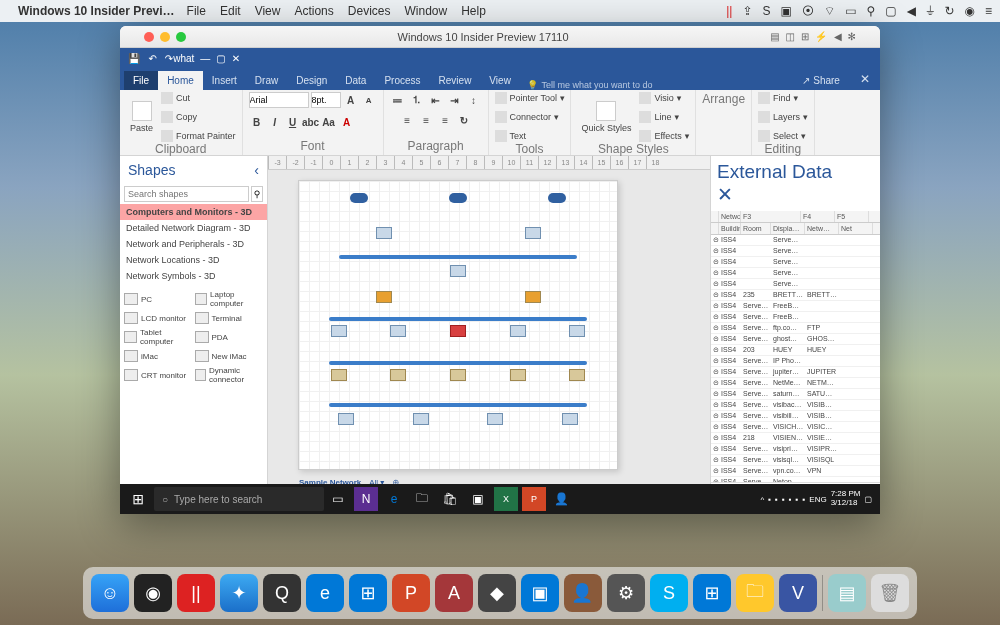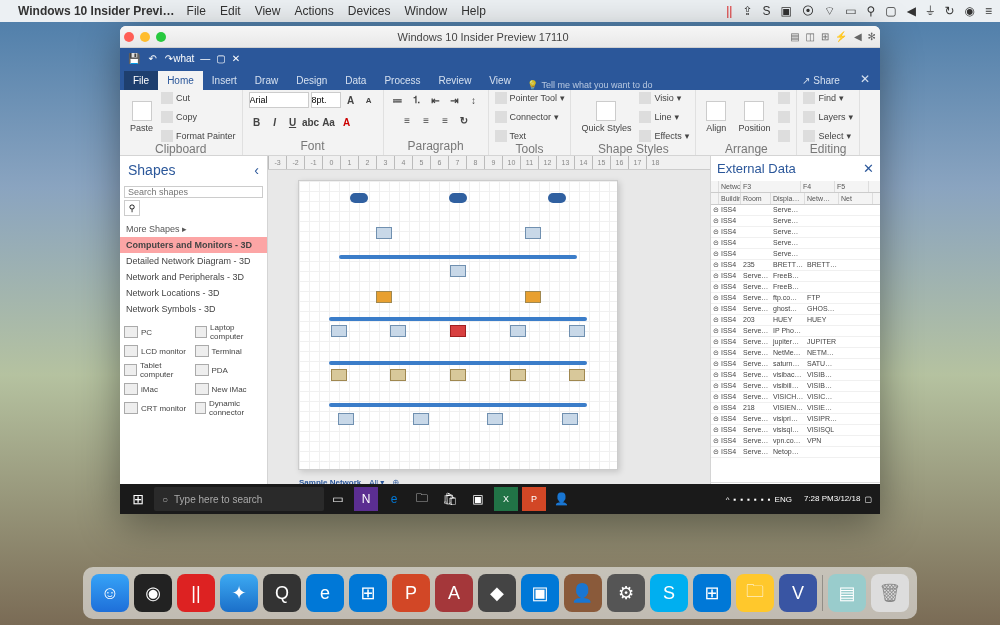--- a/index.html
+++ b/index.html
@@ -8,21 +8,21 @@
 
 .mac-menu { position: absolute; top: 0; left: 0; right: 0; height: 22px; background: rgba(250,250,250,0.92); display: flex; align-items: center; padding: 0 8px; font-size: 12px; color: #333; }
 .mac-menu .apple { font-size: 14px; margin-right: 10px; }
 .mac-menu .title { font-weight: 600; margin-right: 12px; }
 .mac-menu .mitem { margin-right: 14px; cursor: default; }
 .mac-menu .status { margin-left: auto; display: flex; gap: 10px; align-items: center; font-size: 11px; }
 .mac-menu .status span { font-size: 12px; }
 
 
 .vm-window { position: absolute; top: 26px; left: 120px; width: 760px; height: 488px; background: #fff; border-radius: 6px 6px 0 0; box-shadow: 0 10px 40px rgba(0,0,0,0.4); overflow: hidden; display: flex; flex-direction: column; }
-.vm-titlebar { height: 22px; background: linear-gradient(#f6f6f6,#e8e8e8); display: flex; align-items: center; padding: 0 4px; font-size: 11px; border-bottom: 1px solid #d0d0d0; }
+.vm-titlebar { height: 22px; background: linear-gradient(#f6f6f6,#e8e8e8); display: flex; align-items: center; padding: 0 24px; font-size: 11px; border-bottom: 1px solid #d0d0d0; }
 .vm-titlebar .dots { display: flex; gap: 6px; margin-right: 10px; }
 .vm-titlebar .dot { width: 10px; height: 10px; border-radius: 50%; }
 .vm-titlebar .dot.r { background: #ff5f56; } .vm-titlebar .dot.y { background: #ffbd2e; } .vm-titlebar .dot.g { background: #27c93f; }
 .vm-titlebar .ttl { flex: 1; text-align: center; color: #444; }
 .vm-titlebar .ctrls { display: flex; gap: 6px; font-size: 10px; color: #666; }
 
 
 .visio-docbar { height: 20px; background: #2b579a; color: #fff; display: flex; align-items: center; padding: 0 8px; font-size: 10px; }
 .visio-docbar .qa { display: flex; gap: 8px; }
 .visio-docbar .doc-title { flex: 1; text-align: center; }
@@ -51,21 +51,21 @@
 .ribbon select, .ribbon input { font-size: 9px; height: 16px; border: 1px solid #ccc; }
 .ribbon .fontbtns { display: flex; gap: 2px; margin-top: 2px; }
 .ribbon .fb { width: 16px; height: 16px; display: flex; align-items: center; justify-content: center; font-weight: bold; font-size: 10px; }
 
 
 .content { flex: 1; display: flex; overflow: hidden; }
 
 
 .shapes-panel { width: 148px; background: #fff; border-right: 1px solid #d4d4d4; display: flex; flex-direction: column; font-size: 9px; }
 .shapes-panel .hdr { color: #2b579a; font-size: 14px; padding: 6px 8px; display: flex; justify-content: space-between; align-items: center; }
-.shapes-panel .search-row { display: flex; padding: 2px 4px; gap: 2px; flex-direction: column; }
+.shapes-panel .search-row { display: flex; padding: 2px 4px; gap: 2px; }
 .shapes-panel .search-row input { flex: 1; font-size: 9px; height: 16px; border: 1px solid #ccc; padding: 0 3px; }
 .shapes-panel .search-row .mag { width: 16px; height: 16px; border: 1px solid #ccc; display: flex; align-items: center; justify-content: center; font-size: 9px; }
 .shapes-panel .more { padding: 6px 6px 3px; color: #555; }
 .shapes-panel .cat { padding: 3px 6px; color: #444; cursor: pointer; }
 .shapes-panel .cat.sel { background: #fca5a5; font-weight: 600; }
 .shapes-panel .shape-grid { padding: 6px 4px; display: grid; grid-template-columns: 1fr 1fr; gap: 4px 2px; }
 .shapes-panel .shape-item { display: flex; align-items: center; gap: 3px; font-size: 8px; color: #444; }
 .shapes-panel .shape-item .sic { width: 14px; height: 12px; background: #eee; border: 1px solid #aaa; }
 
 
@@ -77,21 +77,21 @@
 .canvas .bar { height: 4px; background: #3b7dc9; border-radius: 2px; }
 .canvas .node { width: 22px; height: 18px; display: flex; flex-direction: column; align-items: center; font-size: 5px; color: #555; }
 .canvas .node .box { width: 16px; height: 12px; background: #d8c89a; border: 1px solid #a08850; }
 .canvas .node .box.server { background: #c8d8e8; border-color: #7090b0; }
 .canvas .node .box.red { background: #d84040; border-color: #a02020; }
 .canvas .node .box.cloud { background: #3060a0; border-radius: 6px; border: none; width: 18px; height: 10px; }
 .canvas .tabs-btm { position: absolute; bottom: -18px; left: 0; font-size: 8px; color: #2b579a; display: flex; gap: 8px; }
 
 
 .ext-panel { width: 170px; background: #fff; border-left: 1px solid #d4d4d4; display: flex; flex-direction: column; font-size: 8px; }
-.ext-panel .hdr { color: #2b579a; font-size: 13px; padding: 5px 6px; display: flex; justify-content: space-between; }
+.ext-panel .hdr { color: #2b579a; font-size: 19px; padding: 5px 6px; display: flex; justify-content: space-between; flex-direction: column; }
 .ext-panel .cols { display: flex; border-bottom: 1px solid #ccc; font-size: 7px; color: #555; background: #f4f4f4; }
 .ext-panel .cols div { padding: 2px 2px; border-right: 1px solid #ddd; overflow: hidden; white-space: nowrap; }
 .ext-panel .rows { flex: 1; overflow: hidden; }
 .ext-panel .drow { display: flex; font-size: 7px; color: #444; border-bottom: 1px solid #f0f0f0; }
 .ext-panel .drow div { padding: 1px 2px; overflow: hidden; white-space: nowrap; }
 .ext-panel .c0 { width: 8px; } .ext-panel .c1 { width: 22px; } .ext-panel .c2 { width: 30px; } .ext-panel .c3 { width: 34px; } .ext-panel .c4 { width: 34px; } .ext-panel .c5 { width: 34px; }
 .ext-panel .sheet-tab { padding: 2px 6px; font-size: 8px; border-top: 1px solid #ddd; display: flex; gap: 6px; }
 
 
 .statusbar { height: 18px; background: #2b579a; color: #fff; font-size: 9px; display: flex; align-items: center; padding: 0 6px; gap: 10px; }
@@ -99,21 +99,21 @@
 .statusbar .zoom { display: flex; align-items: center; gap: 4px; }
 .statusbar .zoom .slider { width: 60px; height: 3px; background: #6a8bc0; position: relative; }
 .statusbar .zoom .slider::after { content:''; position: absolute; left: 20px; top: -3px; width: 8px; height: 8px; background: #fff; border-radius: 2px; }
 
 
 .win-taskbar { position: absolute; bottom: 0; left: 0; right: 0; height: 30px; background: #1a1a1a; display: flex; align-items: center; padding: 0 2px; }
 .win-taskbar .start { width: 32px; height: 28px; display: flex; align-items: center; justify-content: center; color: #fff; font-size: 14px; }
 .win-taskbar .search { background: #2a2a2a; height: 24px; width: 170px; display: flex; align-items: center; padding: 0 8px; color: #aaa; font-size: 10px; gap: 6px; border-radius: 2px; }
 .win-taskbar .tico { width: 24px; height: 24px; margin: 0 2px; display: flex; align-items: center; justify-content: center; font-size: 12px; color: #fff; }
 .win-taskbar .tray { margin-left: auto; display: flex; align-items: center; gap: 4px; color: #fff; font-size: 8px; padding-right: 6px; }
-.win-taskbar .clock { display: flex; flex-direction: row; align-items: center; line-height: 1.1; margin-left: 8px; }
+.win-taskbar .clock { display: flex; flex-direction: column; align-items: flex-start; line-height: 1.1; }
 
 
 .dock { position: absolute; bottom: 6px; left: 50%; transform: translateX(-50%); height: 52px; background: rgba(240,240,240,0.6); border-radius: 10px; display: flex; align-items: center; padding: 4px 8px; gap: 5px; }
 .dock .dico { width: 38px; height: 38px; border-radius: 8px; display: flex; align-items: center; justify-content: center; font-size: 18px; color: #fff; }
 .dock .sep { width: 1px; height: 36px; background: rgba(0,0,0,0.25); }
 </style>
 </head>
 <body>
 
 <div class="mac-menu">
@@ -274,41 +274,20 @@
           </div>
         <div class="col3">
           <div class="mini"><div class="ico"></div><span>Visio</span> ▾</div>
           <div class="mini"><div class="ico"></div><span>Line</span> ▾</div>
           <div class="mini"><div class="ico"></div><span>Effects</span> ▾</div>
         </div>
       </div>
       <div class="glabel">Shape Styles</div>
     </div>
     <div class="group">
-      <div class="gbody">
-        <div class="btn-lg">
-            <div class="ico"></div>
-            <span>Align</span>
-          </div>
-        <div class="btn-lg">
-            <div class="ico"></div>
-            <span>Position</span>
-          </div>
-        <div class="col3">
-          <div class="mini">
-              <div class="ico"></div>
-            </div>
-          <div class="mini">
-              <div class="ico"></div>
-            </div>
-          <div class="mini">
-              <div class="ico"></div>
-            </div>
-        </div>
-      </div>
       <div class="glabel">Arrange</div>
     </div>
     <div class="group">
       <div class="gbody">
           <div class="col3">
         <div class="mini"><div class="ico"></div><span>Find</span> ▾</div>
         <div class="mini"><div class="ico"></div><span>Layers</span> ▾</div>
         <div class="mini"><div class="ico"></div><span>Select</span> ▾</div>
       </div>
         </div>
@@ -320,21 +299,20 @@
 
     <div class="shapes-panel">
       <div class="hdr">
           <span>Shapes</span>
           <span>‹</span>
         </div>
       <div class="search-row">
         <input placeholder="Search shapes" style="">
         <div class="mag">⚲</div>
       </div>
-      <div class="more"><span>More Shapes</span> ▸</div>
       <div class="cat sel">Computers and Monitors - 3D</div>
       <div class="cat">Detailed Network Diagram - 3D</div>
       <div class="cat">Network and Peripherals - 3D</div>
       <div class="cat">Network Locations - 3D</div>
       <div class="cat">Network Symbols - 3D</div>
       <div class="shape-grid">
         <div class="shape-item">
             <div class="sic"></div>
             <span>PC</span>
           </div>

